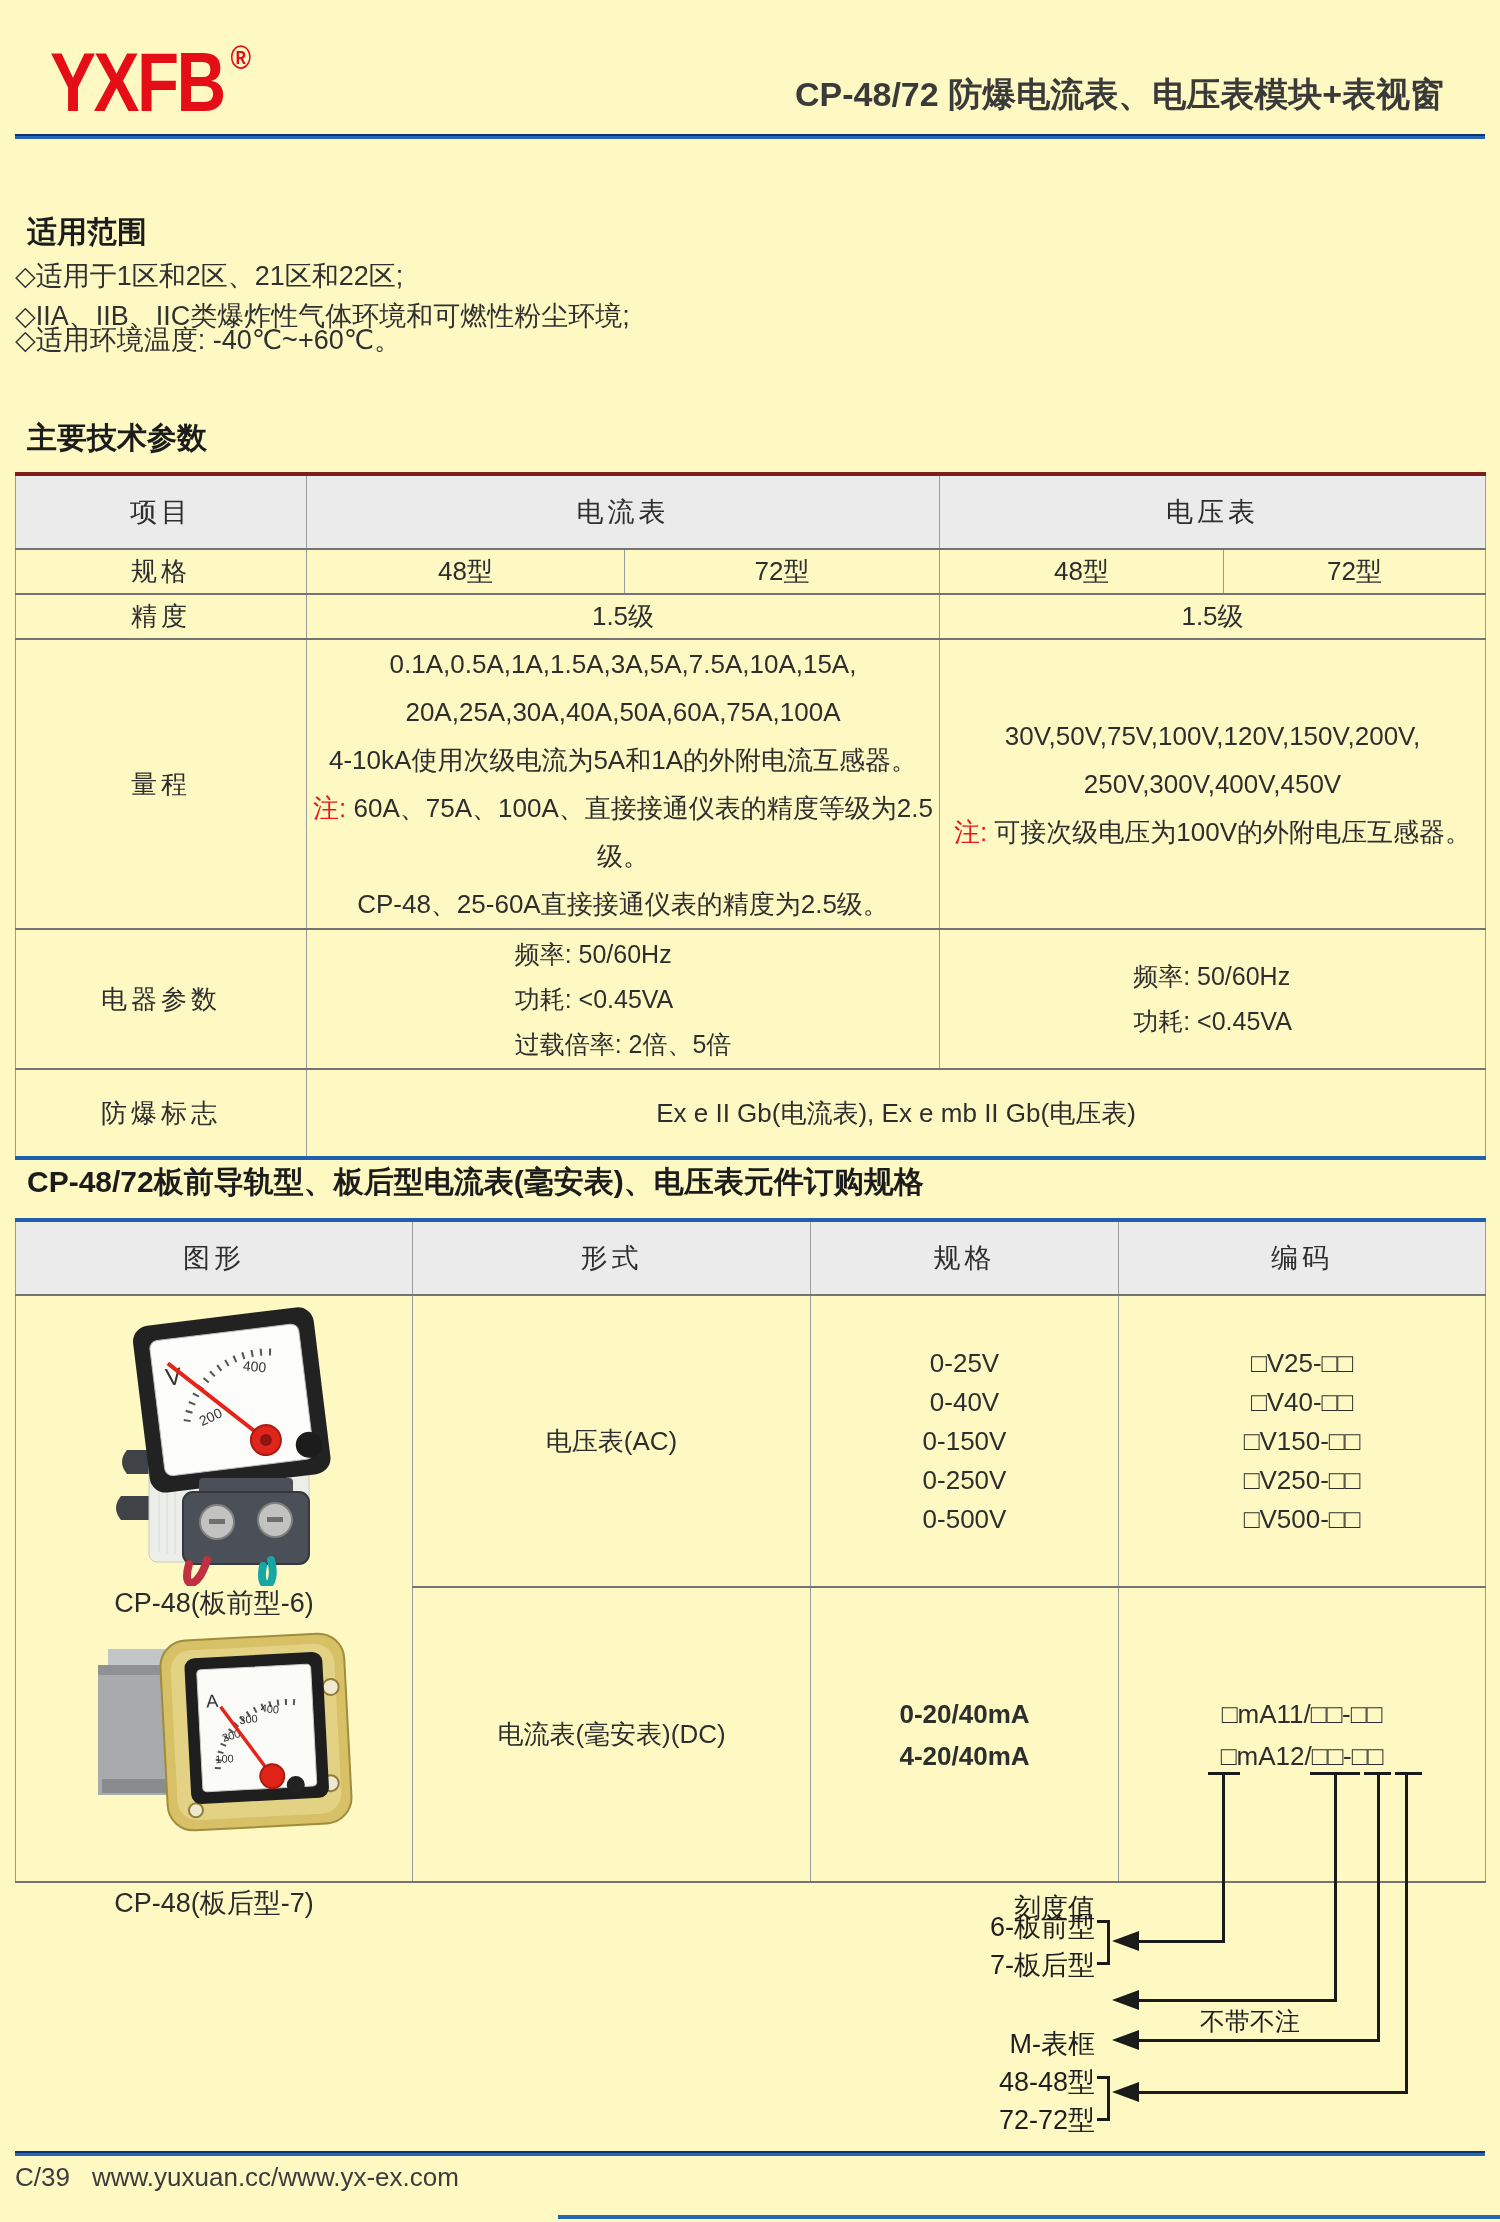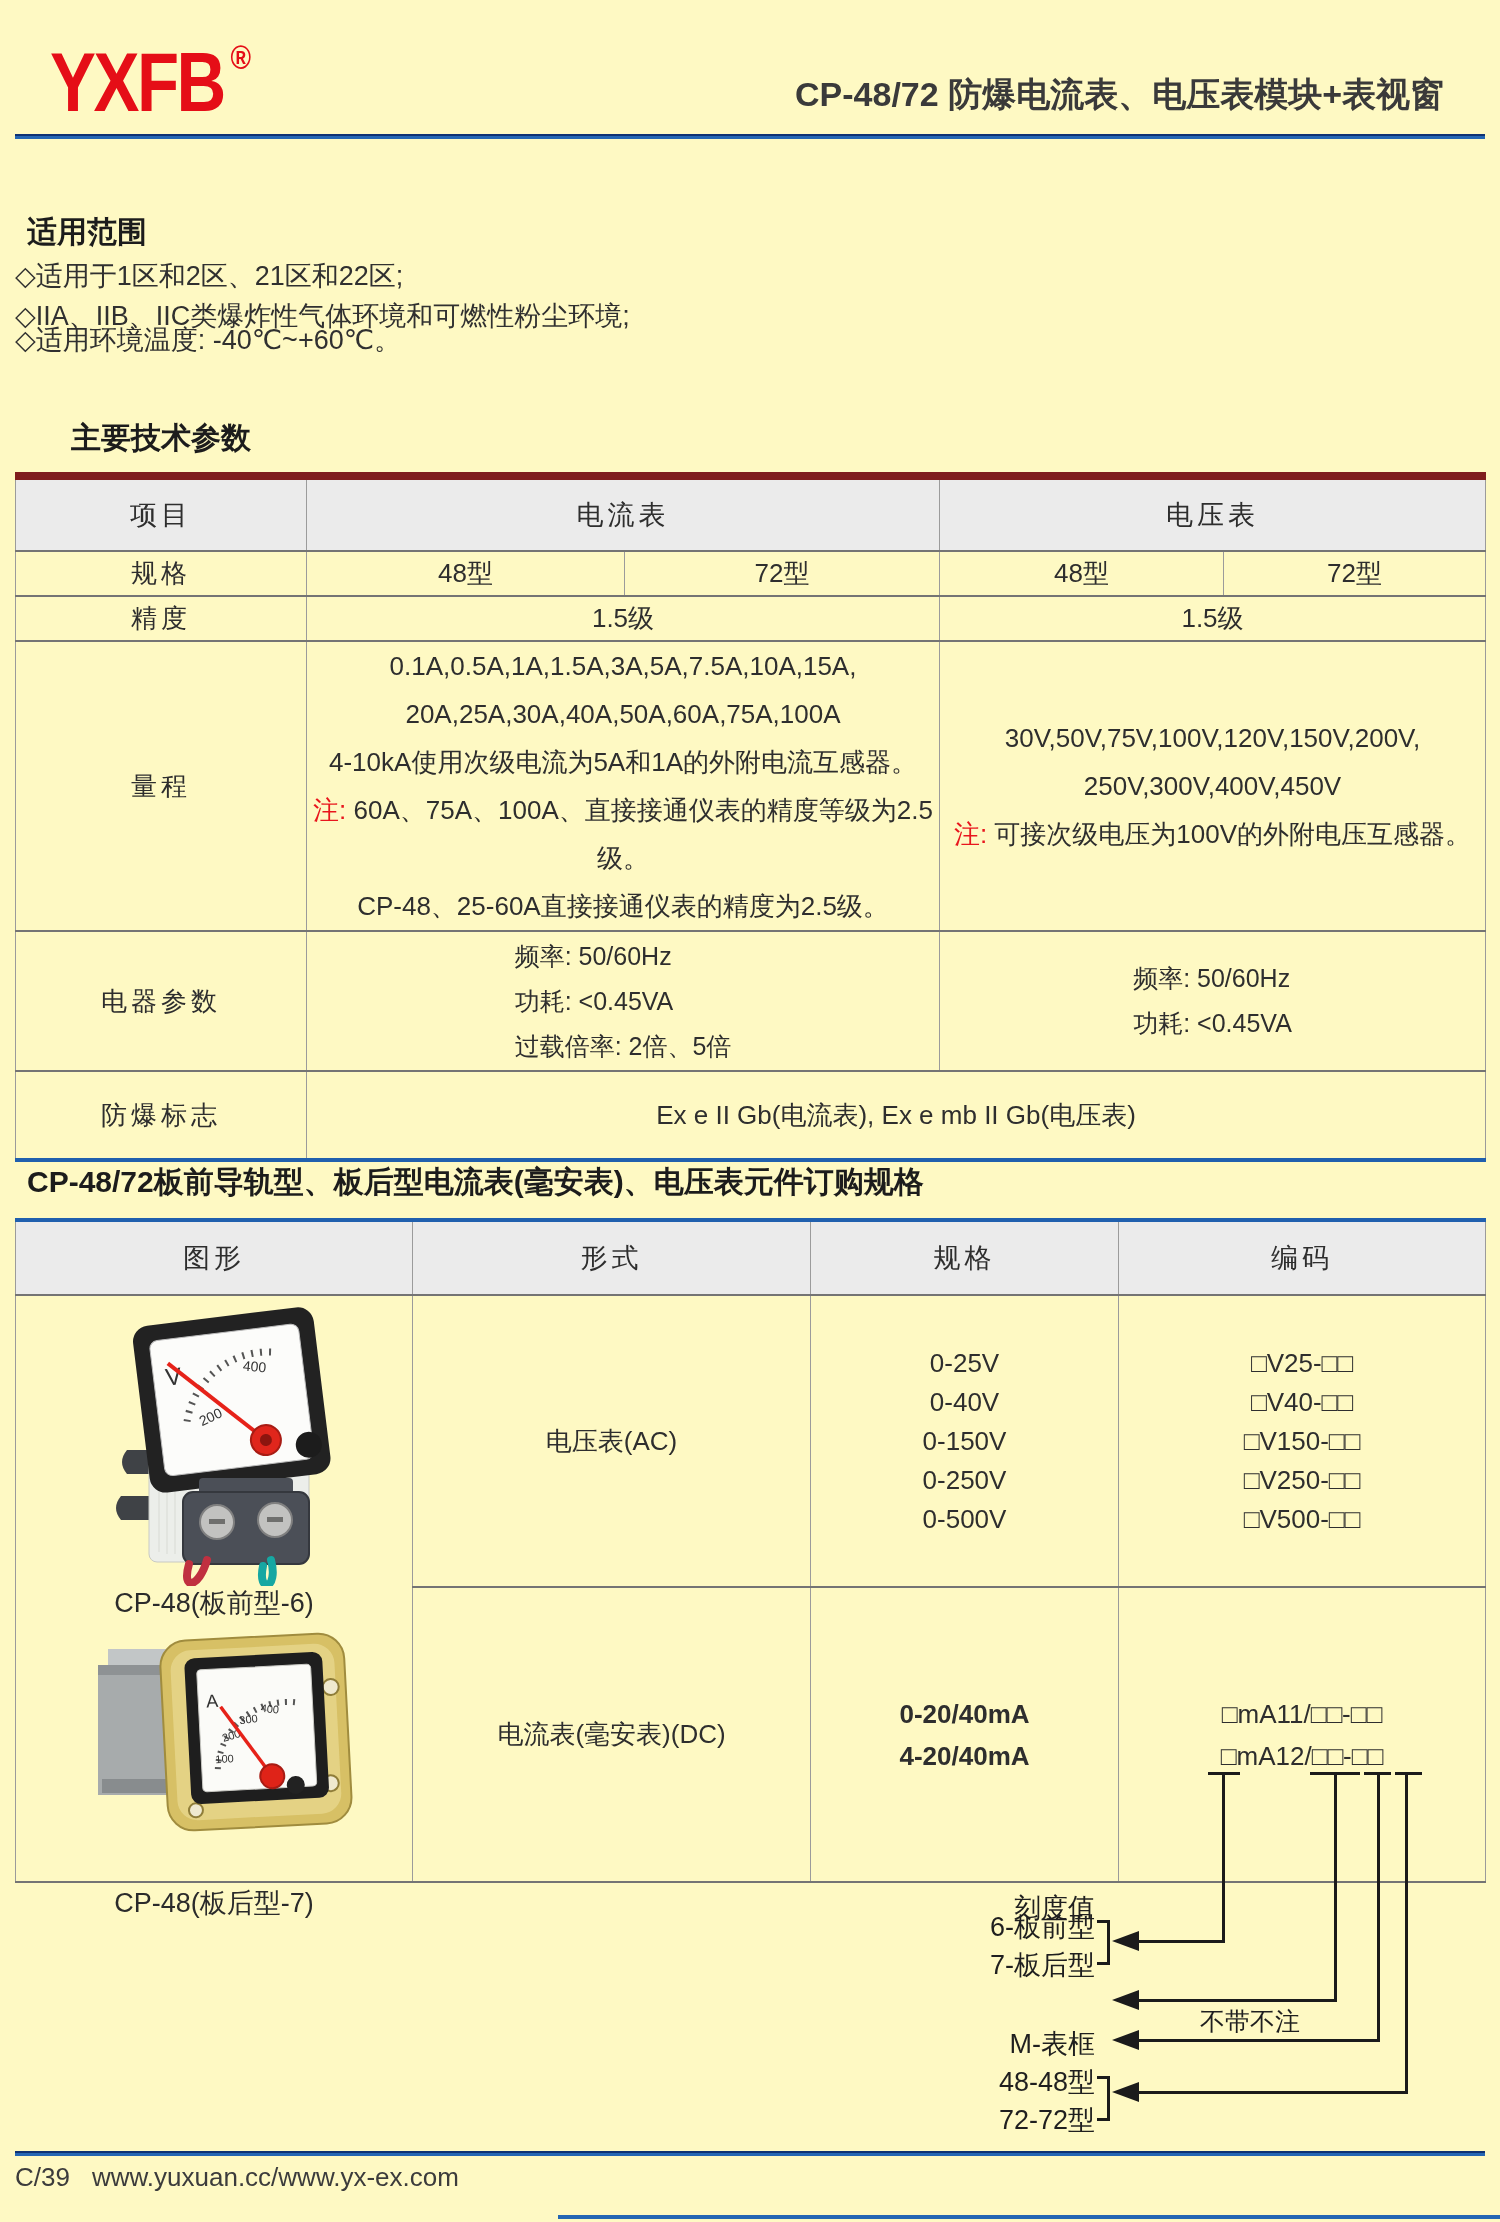--- a/index.html
+++ b/index.html
@@ -19,21 +19,21 @@
 
   
   .sec-h { left:27px; font-size:30px; font-weight:700; color:#1c1c1c; white-space:nowrap; }
   .bullet { left:15px; font-size:27px; color:#303030; white-space:nowrap; }
 
   
   table.sheet { position:absolute; border-collapse:collapse; table-layout:fixed; }
   .sheet td { border-left:1px solid #9b9b9b; border-right:1px solid #9b9b9b;
               border-top:2px solid #747474; border-bottom:2px solid #747474;
               text-align:center; vertical-align:middle; font-size:26px; color:#2e2e2e; padding:0; }
-  .t1 { left:15px; top:472px; width:1470px; border-top:8px solid #7f1d1d; border-bottom:4px solid #2060ae; }
+  .t1 { left:15px; top:472px; width:1470px; border-top:4px solid #7f1d1d; border-bottom:4px solid #2060ae; }
   .t2 { left:15px; top:1218px; width:1470px; border-top:4px solid #2060ae; border-bottom:2px solid #6b6b6b; }
   .sheet tr.hd td { background:#ebebeb; font-size:27px; }
   .lbl { letter-spacing:4px; }
   .lines48 { line-height:48px; font-size:25px; }
   .red { color:#e8161d; }
   .blockL { display:inline-block; text-align:left; line-height:45px; font-size:25px; }
   .spec-lines  { line-height:39px; font-size:26px; padding-top:8px; }
   .spec-lines2 { line-height:42px; font-size:26px; padding-top:10px;font-weight:bold; }
   .code-v  { text-align:left; padding-left:126px; line-height:39px; font-size:26px; padding-top:8px; }
   .code-ma { text-align:left; padding-left:88px;  line-height:42px; font-size:27px; padding-top:12px; }
@@ -61,21 +61,21 @@
 
   <div class="abs logo"><span>YXFB</span><span class="reg">®</span></div>
   <div class="abs doc-title">CP-48/72 防爆电流表、电压表模块+表视窗</div>
   <div class="abs hr-blue" style="top:134px;"></div>
 
   <div class="abs sec-h" style="top:212px;">适用范围</div>
   <div class="abs bullet" style="top:258px;">◇适用于1区和2区、21区和22区;</div>
   <div class="abs bullet" style="top:298px;">◇IIA、IIB、IIC类爆炸性气体环境和可燃性粉尘环境;</div>
   <div class="abs bullet" style="top:322px;">◇适用环境温度: -40℃~+60℃。</div>
 
-  <div class="abs sec-h" style="top:418px;margin-left:44px;">主要技术参数</div>
+  <div class="abs sec-h" style="top:418px;">主要技术参数</div>
 
   <table class="sheet t1">
     <colgroup>
         <col style="width:291px">
         <col style="width:318px">
         <col style="width:315px">
         <col style="width:284px">
         <col style="width:262px">
       </colgroup>
     <tbody>

